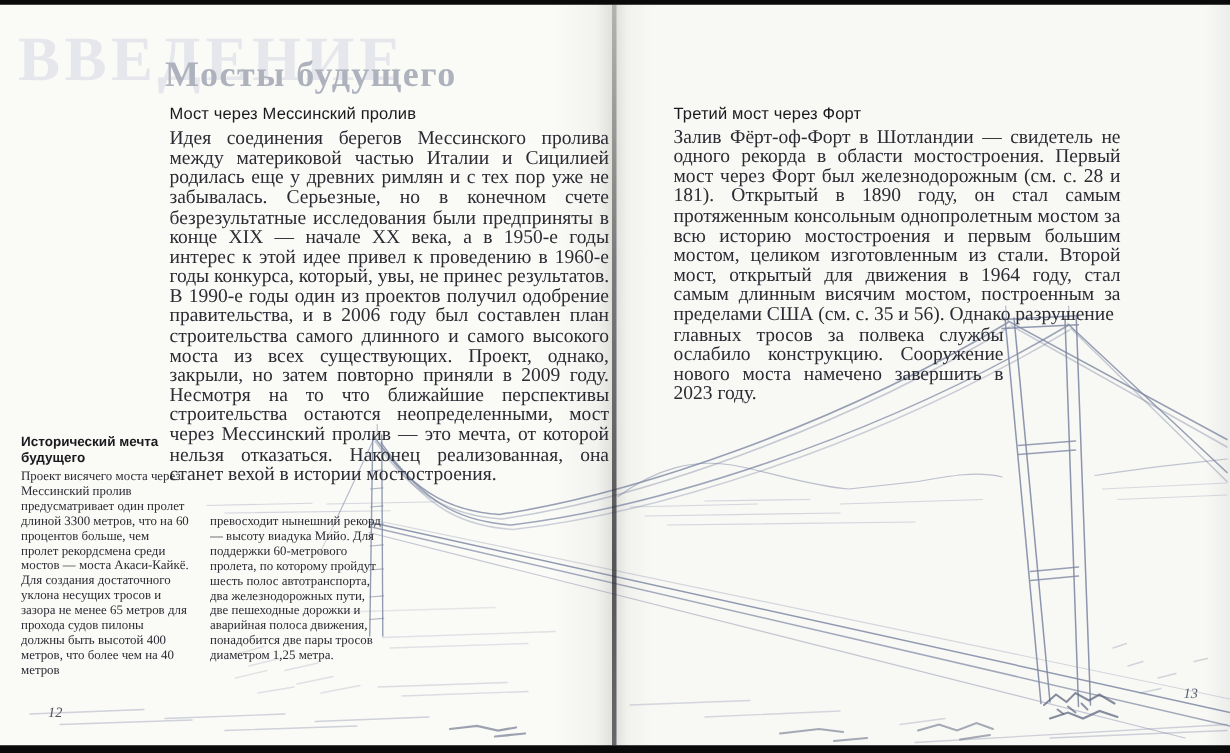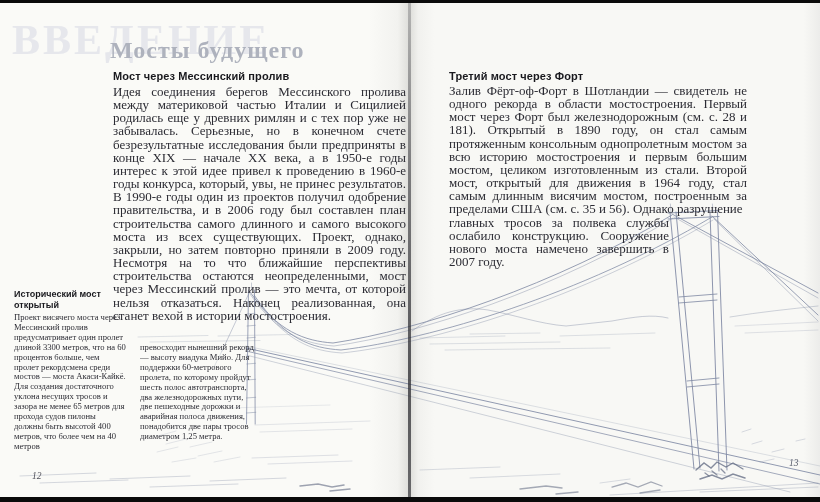--- a/index.html
+++ b/index.html
@@ -35,21 +35,21 @@
     font-size:42px;line-height:1;letter-spacing:3px;
     color:#e6e7ec;z-index:2;
   }
   .chapter-title{
     left:110px;top:38px;
     font-family:"Liberation Serif",serif;font-weight:bold;
     font-size:24px;line-height:1;letter-spacing:1px;
     color:#aeb2bd;
   }
   .article-heading{
-    font-family:"Liberation Sans",sans-serif;font-weight:bold;
+    font-family:"Liberation Sans",sans-serif;font-weight:normal;
     font-size:11px;line-height:12px;color:#19191e;letter-spacing:.1px;
   }
   .body-text{
     font-size:13px;line-height:13.15px;text-align:justify;
     color:#2b2b33;
   }
   .small-text{
     font-size:8.6px;line-height:9.9px;color:#2b2b33;
   }
   .small-heading{
@@ -137,24 +137,24 @@
     </g>
   </g>
 </svg>
 
 <div class="txt watermark">ВВЕДЕНИЕ</div>
 <div class="txt chapter-title">Мосты будущего</div>
 
 <div class="txt article-heading" style="left:113px;top:70px;width:293px;">Мост через Мессинский пролив</div>
 <div class="txt body-text" style="left:113px;top:85px;width:293px;">Идея соединения берегов Мессинского пролива между материковой частью Италии и Сицилией родилась еще у древних римлян и с тех пор уже не забывалась. Серьезные, но в конечном счете безрезультатные исследования были предприняты в конце XIX — начале XX века, а в 1950-е годы интерес к этой идее привел к проведению в 1960-е годы конкурса, который, увы, не принес результатов. В 1990-е годы один из проектов получил одобрение правительства, и в 2006 году был составлен план строительства самого длинного и самого высокого моста из всех существующих. Проект, однако, закрыли, но затем повторно приняли в 2009 году. Несмотря на то что ближайшие перспективы строительства остаются неопределенными, мост через Мессинский пролив — это мечта, от которой нельзя отказаться. Наконец реализованная, она станет вехой в истории мостостроения.</div>
 
-<div class="txt small-heading" style="left:14px;top:289px;width:95px;">Исторический мост открытый</div>
+<div class="txt small-heading" style="left:14px;top:289px;width:95px;">Исторический мечта будущего</div>
 <div class="txt small-text" style="left:14px;top:313px;width:112px;">Проект висячего моста через Мессинский пролив предусматривает один пролет длиной 3300 метров, что на 60 процентов больше, чем пролет рекордсмена среди мостов — моста Акаси-Кайкё. Для создания достаточного уклона несущих тросов и зазора не менее 65 метров для прохода судов пилоны должны быть высотой 400 метров, что более чем на 40 метров</div>
 <div class="txt small-text" style="left:140px;top:343px;width:114px;">превосходит нынешний рекорд — высоту виадука Мийо. Для поддержки 60-метрового пролета, по которому пройдут шесть полос автотранспорта, два железнодорожных пути, две пешеходные дорожки и аварийная полоса движения, понадобится две пары тросов диаметром 1,25 метра.</div>
 
 <div class="txt article-heading" style="left:449px;top:70px;width:298px;">Третий мост через Форт</div>
 <div class="txt right-col" style="left:449px;top:84px;width:298px;">
   <p class="body-text" style="position:static;">Залив Фёрт-оф-Форт в Шотландии — свидетель не одного рекорда в области мостостроения. Первый мост через Форт был железнодорожным (см. с. 28 и 181). Открытый в 1890 году, он стал самым протяженным консольным однопролетным мостом за всю историю мостостроения и первым большим мостом, целиком изготовленным из стали. Второй мост, открытый для движения в 1964 году, стал самым длинным висячим мостом, построенным за пределами США (см. с. 35 и 56). Однако разрушение</p>
-  <p class="body-text wrap-narrow" style="position:static;">главных тросов за полвека службы ослабило конструкцию. Сооружение нового моста намечено завершить в 2007 году.</p>
+  <p class="body-text wrap-narrow" style="position:static;">главных тросов за полвека службы ослабило конструкцию. Сооружение нового моста намечено завершить в 2023 году.</p>
 </div>
 
 <div class="txt pagenum" style="left:32px;top:471px;">12</div>
 <div class="txt pagenum" style="left:789px;top:458px;color:#5a5f6e;">13</div>
 
 </body></html>

